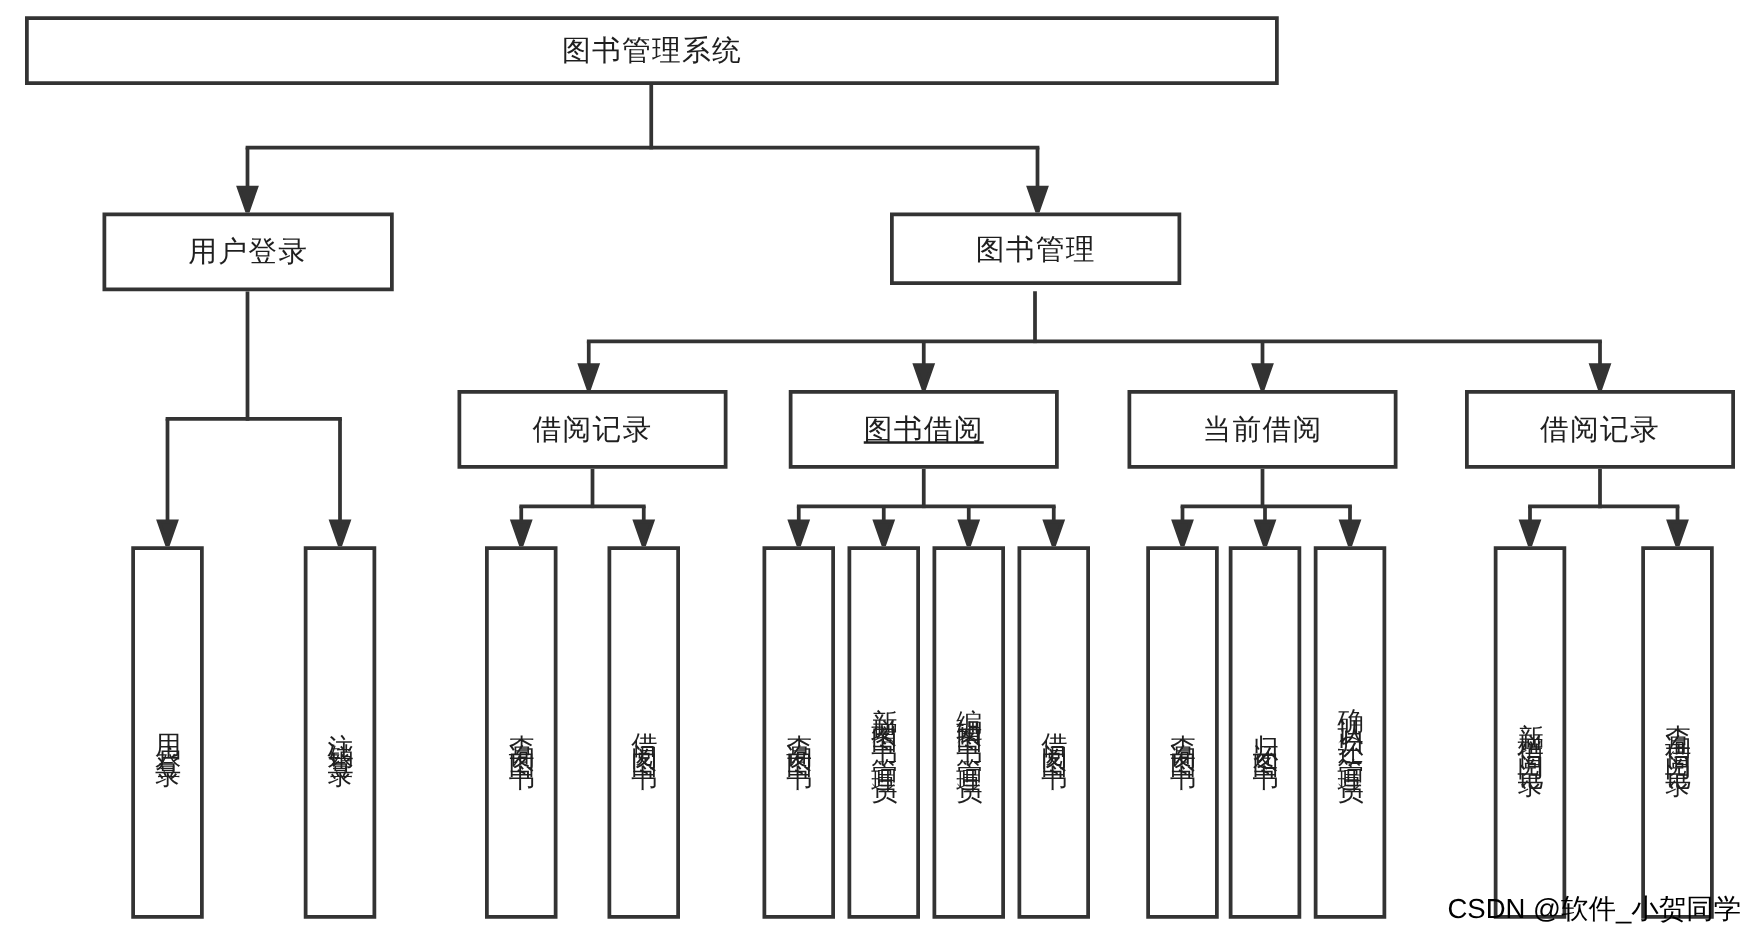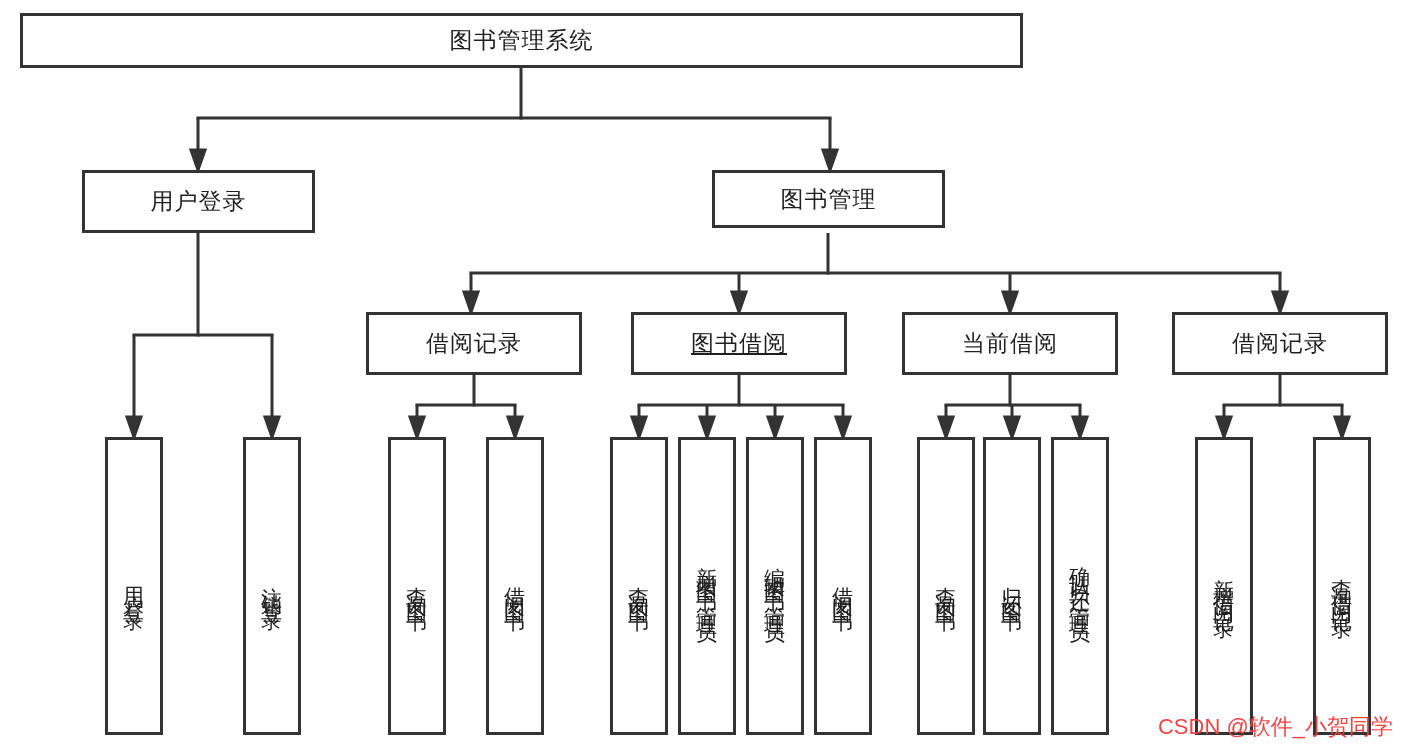--- a/index.html
+++ b/index.html
@@ -54,21 +54,21 @@
     text-orientation: mixed;
     letter-spacing: 8px;
     line-height: 1;
     white-space: nowrap;
   }
   .watermark {
     position: absolute;
     top: 712px;
     right: 12px;
     font-size: 22px;
-    color: #ef4444;
+    color: #000000;
     white-space: nowrap;
     z-index: 5;
   }
 </style>
 </head>
 <body>
 
 <div class="canvas">
 
   <svg class="connector-layer" width="1405" height="747" viewBox="0 0 1405 747">

